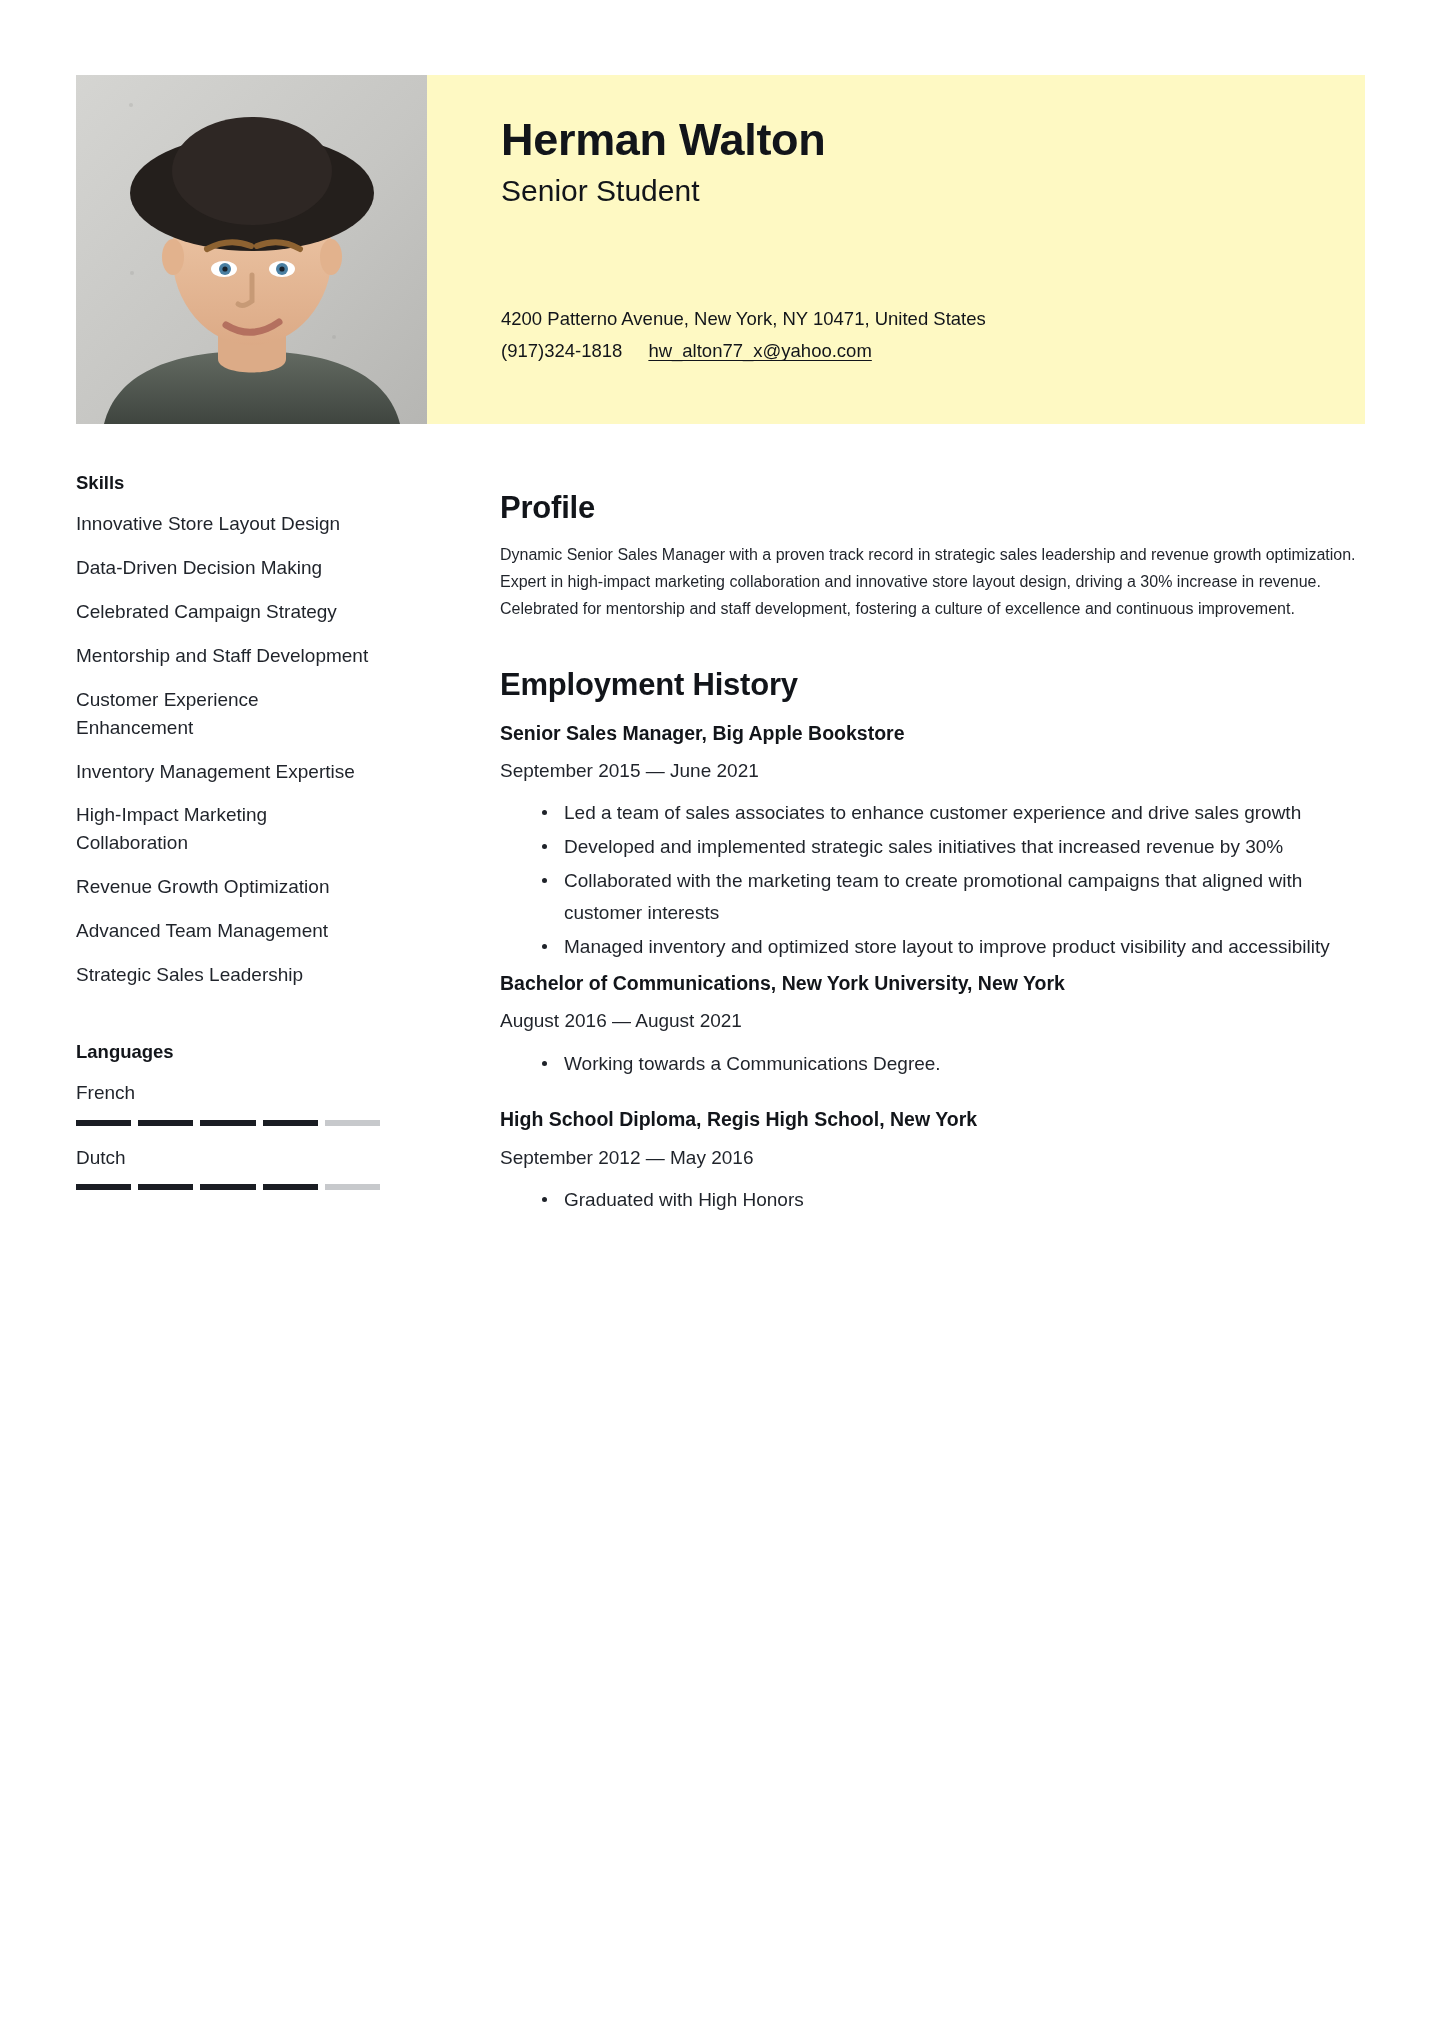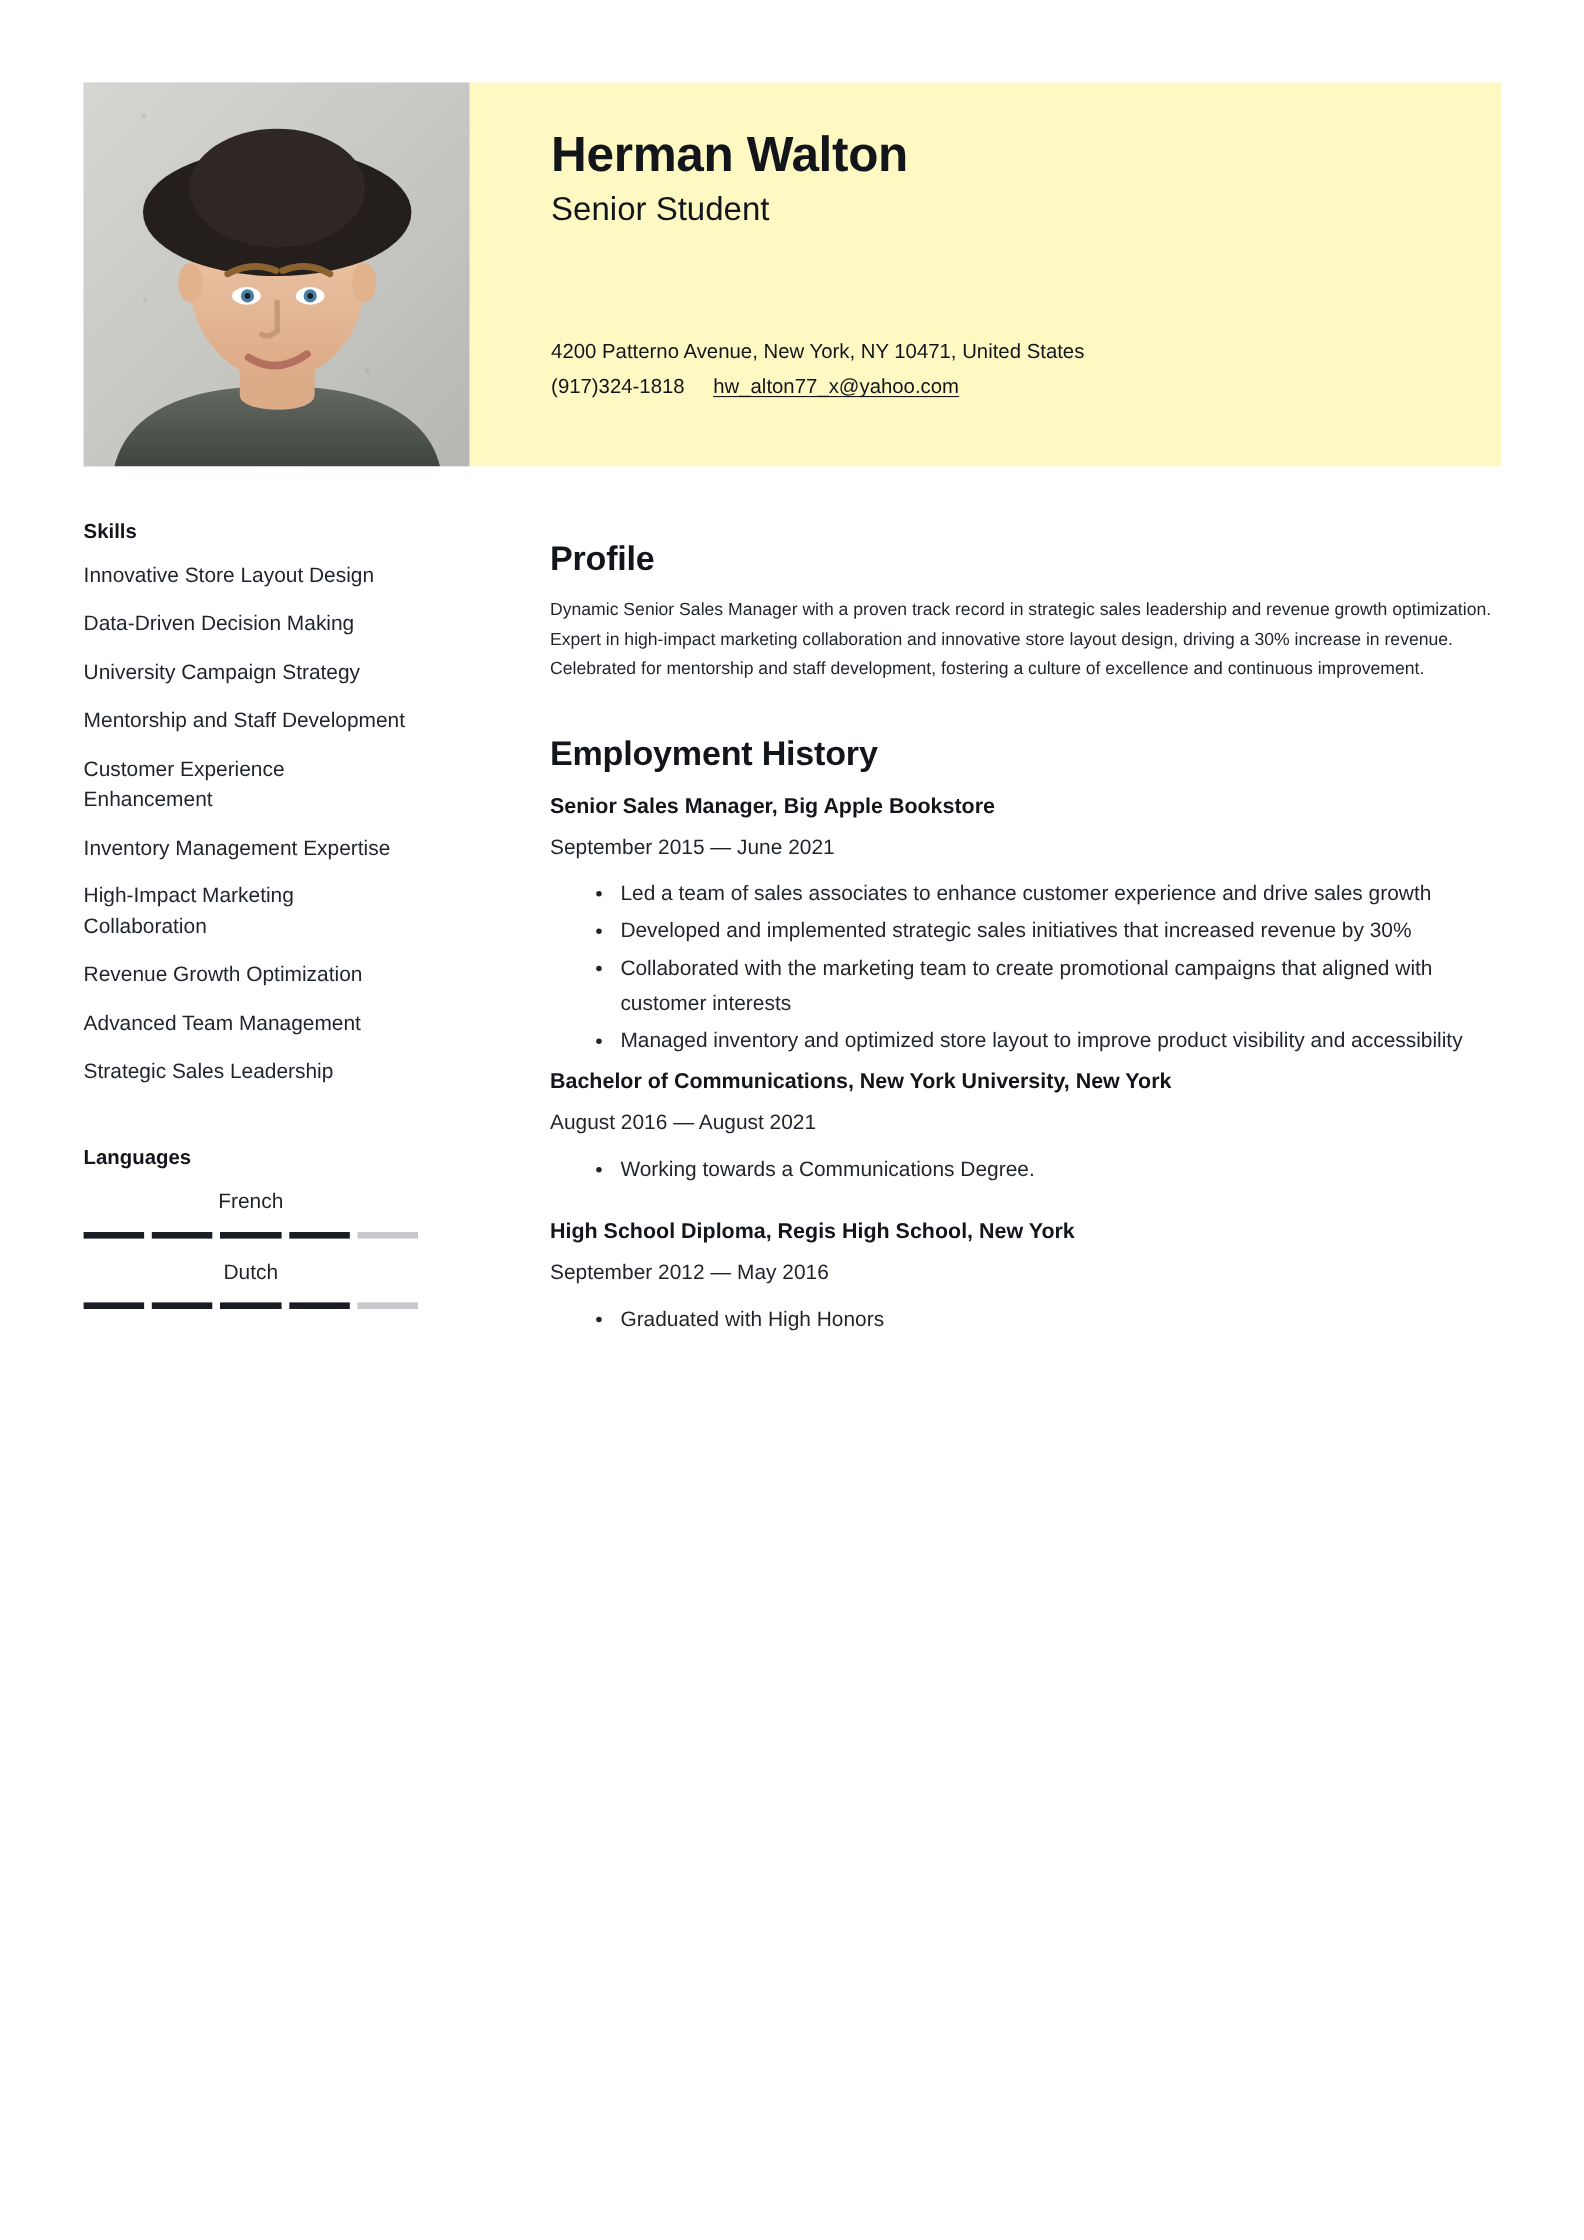--- a/index.html
+++ b/index.html
@@ -122,21 +122,21 @@
     font-size: 19px;
     line-height: 1.47;
     color: #1f232a;
     margin-bottom: 16px;
   }
 
   .skill-item:last-child { margin-bottom: 0; }
 
   .languages-block { margin-top: 52px; }
 
-  .lang-entry { margin-bottom: 18px; text-align: center; }
+  .lang-entry { margin-bottom: 18px; }
 
   .lang-name {
     font-size: 19px;
     line-height: 1.5;
     color: #1f232a;
     margin-bottom: 12px;
   }
 
   .rating-bar {
     display: flex;
@@ -306,21 +306,21 @@
   </div>
 
   <div class="columns">
 
     <aside class="sidebar">
 
       <div class="skills-block">
         <div class="side-heading">Skills</div>
         <div class="skill-item">Innovative Store Layout Design</div>
         <div class="skill-item">Data-Driven Decision Making</div>
-        <div class="skill-item">University Campaign Strategy</div>
+        <div class="skill-item">Celebrated Campaign Strategy</div>
         <div class="skill-item">Mentorship and Staff Development</div>
         <div class="skill-item">Customer Experience Enhancement</div>
         <div class="skill-item">Inventory Management Expertise</div>
         <div class="skill-item">High-Impact Marketing Collaboration</div>
         <div class="skill-item">Revenue Growth Optimization</div>
         <div class="skill-item">Advanced Team Management</div>
         <div class="skill-item">Strategic Sales Leadership</div>
       </div>
 
       <div class="languages-block">

